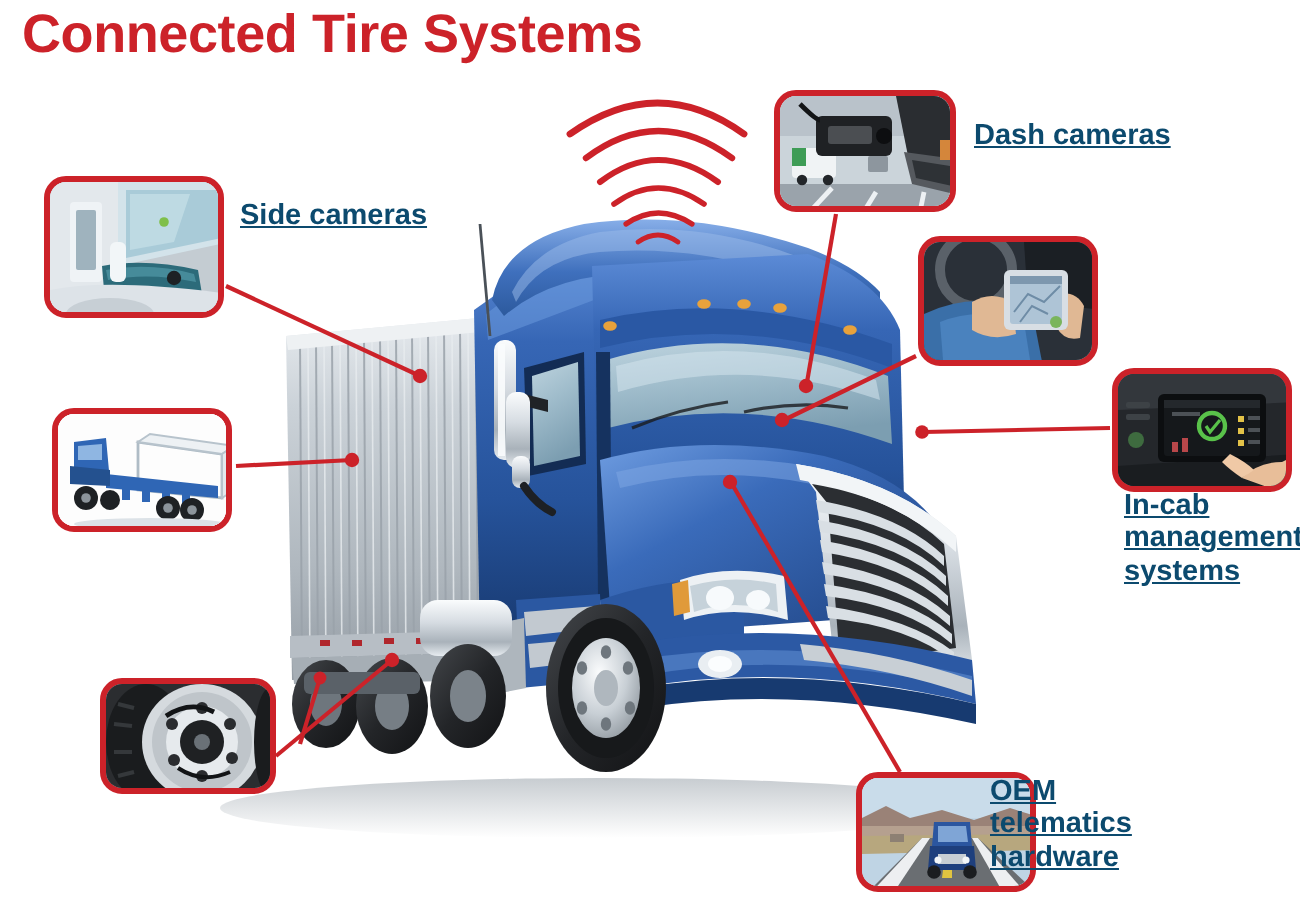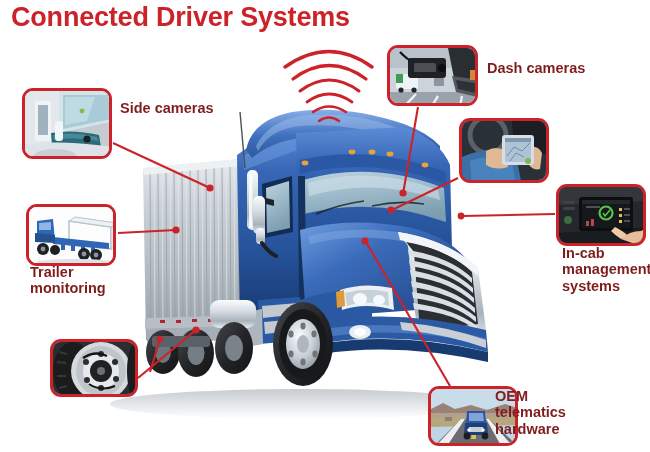--- a/index.html
+++ b/index.html
@@ -27,25 +27,26 @@
     font-size: 27px;
     font-weight: bold;
     color: #CC2229;
     letter-spacing: -0.2px;
     white-space: nowrap;
   }
 
   
   .callout-label {
     position: absolute;
-    color: #7f1d1d;
+    color: #0c4a6e;
     font-weight: bold;
     font-size: 14.5px;
     line-height: 1.13;
     white-space: pre-line;
+    text-decoration: underline;
   }
 
   
   .thumb {
     position: absolute;
     border: 3px solid #CC2229;
     border-radius: 11px;
     overflow: hidden;
     box-sizing: border-box;
     background: #c9ced3;
@@ -329,21 +330,21 @@
       <circle cx="196" cy="330" r="3.6"></circle>
       <circle cx="160" cy="339" r="3.2"></circle>
       <circle cx="403" cy="193" r="3.6"></circle>
       <circle cx="391" cy="210" r="3.6"></circle>
       <circle cx="461" cy="216" r="3.4"></circle>
       <circle cx="365" cy="241" r="3.6"></circle>
       <circle cx="126" cy="379" r="3.2"></circle>
     </g>
   </svg>
 
-  <div id="page-title">Connected Driver Systems</div>
+  <div id="page-title">Connected Tire Systems</div>
 
   <div class="thumb" style="left:22px; top:88px; width:90px; height:71px;">
     <div class="scene">
       <svg width="90" height="71" viewBox="0 0 90 71">
         <rect width="90" height="71" fill="#C4CCD2"></rect>
         <rect x="0" y="0" width="34" height="71" fill="#E3E8EC"></rect>
         <path d="M34,0 L90,0 L90,30 L34,42 Z" fill="#D3E3EA"></path>
         <path d="M38,4 L86,4 L86,28 L38,38 Z" fill="#A9CBD8"></path>
         <path d="M40,6 L70,6 L62,30 L40,34 Z" fill="#C3DDE6" opacity="0.8"></path>
         <circle cx="57" cy="20" r="2.4" fill="#7FBF4A"></circle>
@@ -554,22 +555,20 @@
           <circle cx="52" cy="41" r="1.8"></circle>
         </g>
 
         <rect x="14" y="28" width="7" height="4" fill="#8D8073"></rect>
       </svg>
     </div>
   </div>
 
   <div class="callout-label" style="left:120px; top:100px;">Side cameras</div>
 
-  <div class="callout-label" style="left:30px; top:264px;">Trailer
-monitoring</div>
 
 
   <div class="callout-label" style="left:487px; top:60px;">Dash cameras</div>
 
 
   <div class="callout-label" style="left:562px; top:245px;">In-cab
 management
 systems</div>
 
   <div class="callout-label" style="left:495px; top:388px;">OEM

